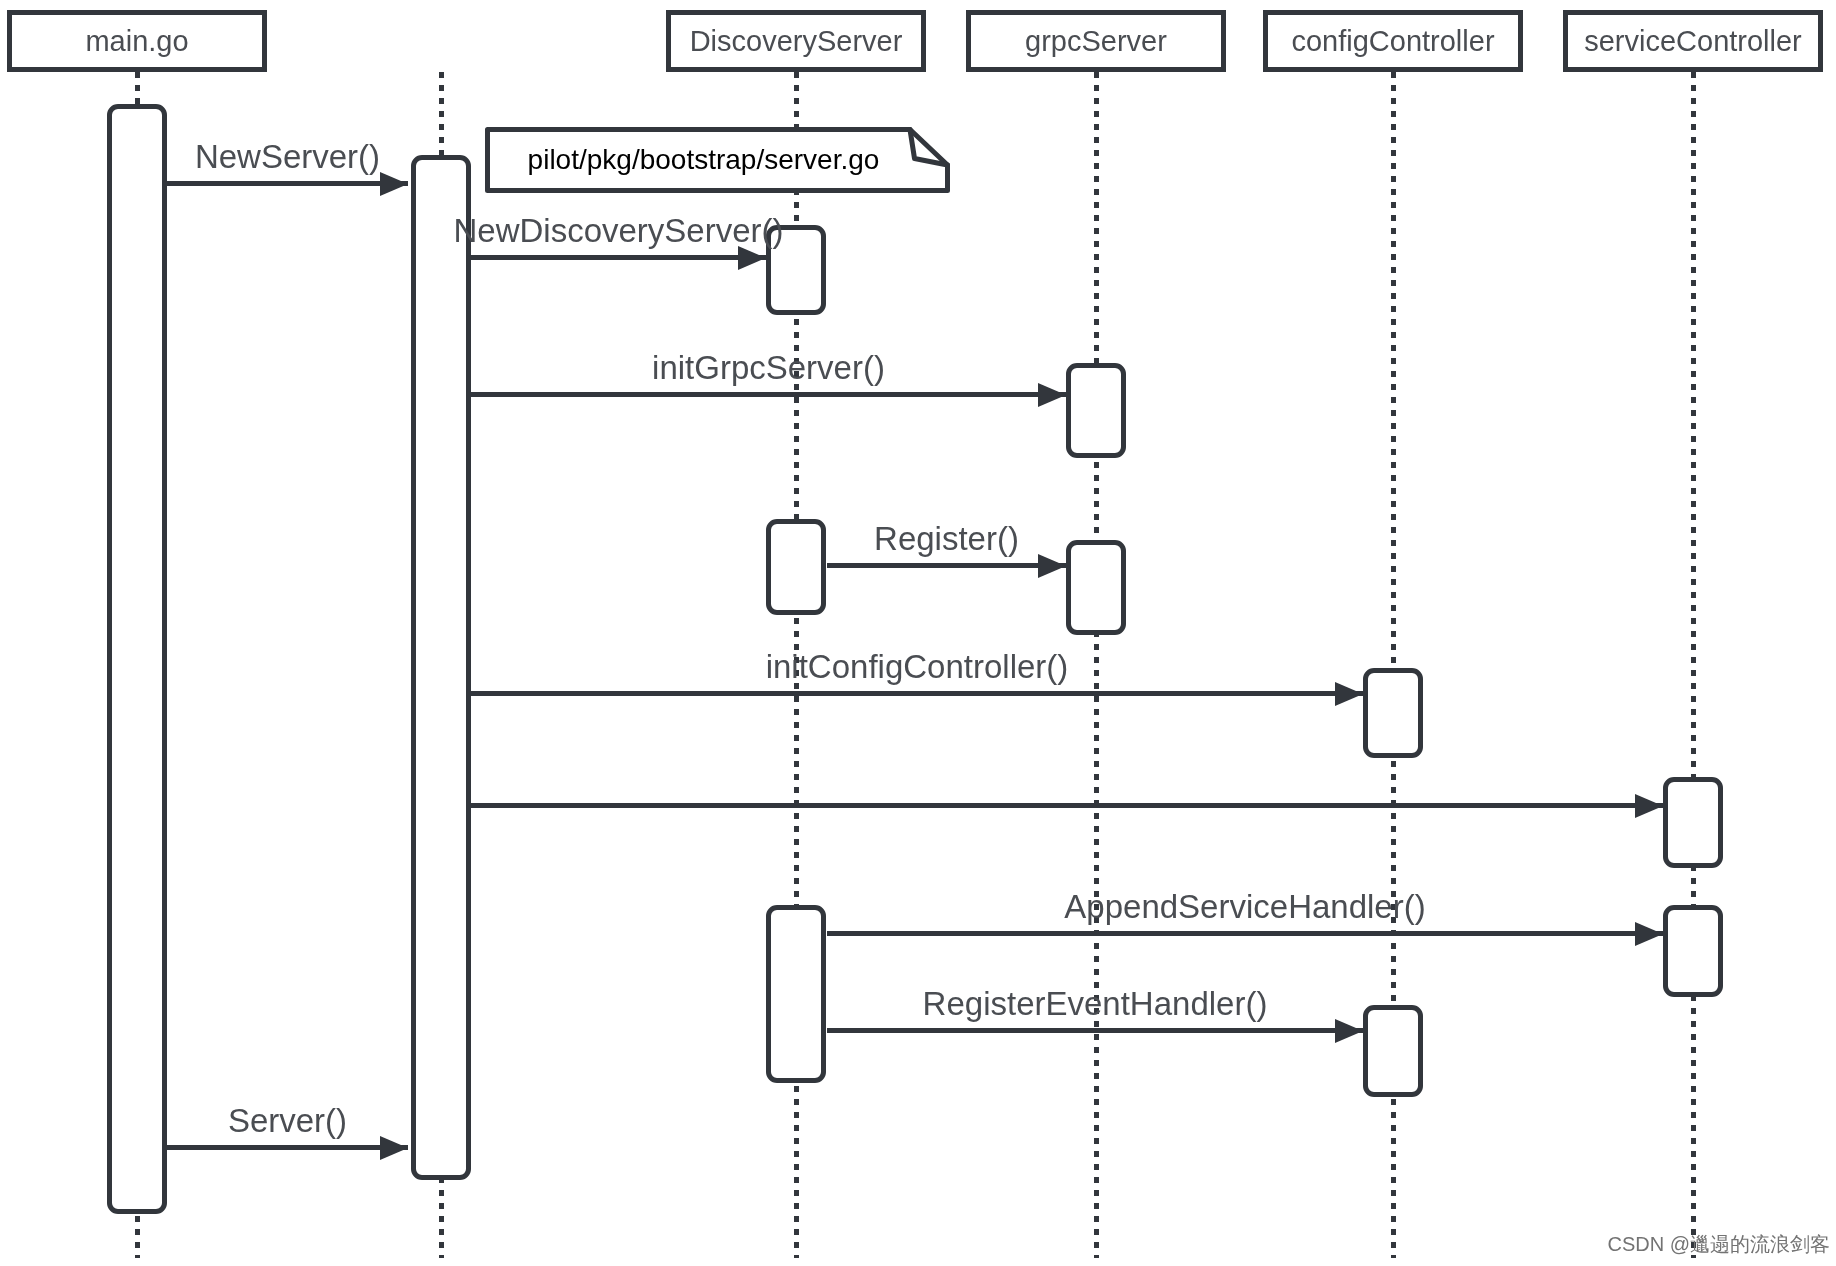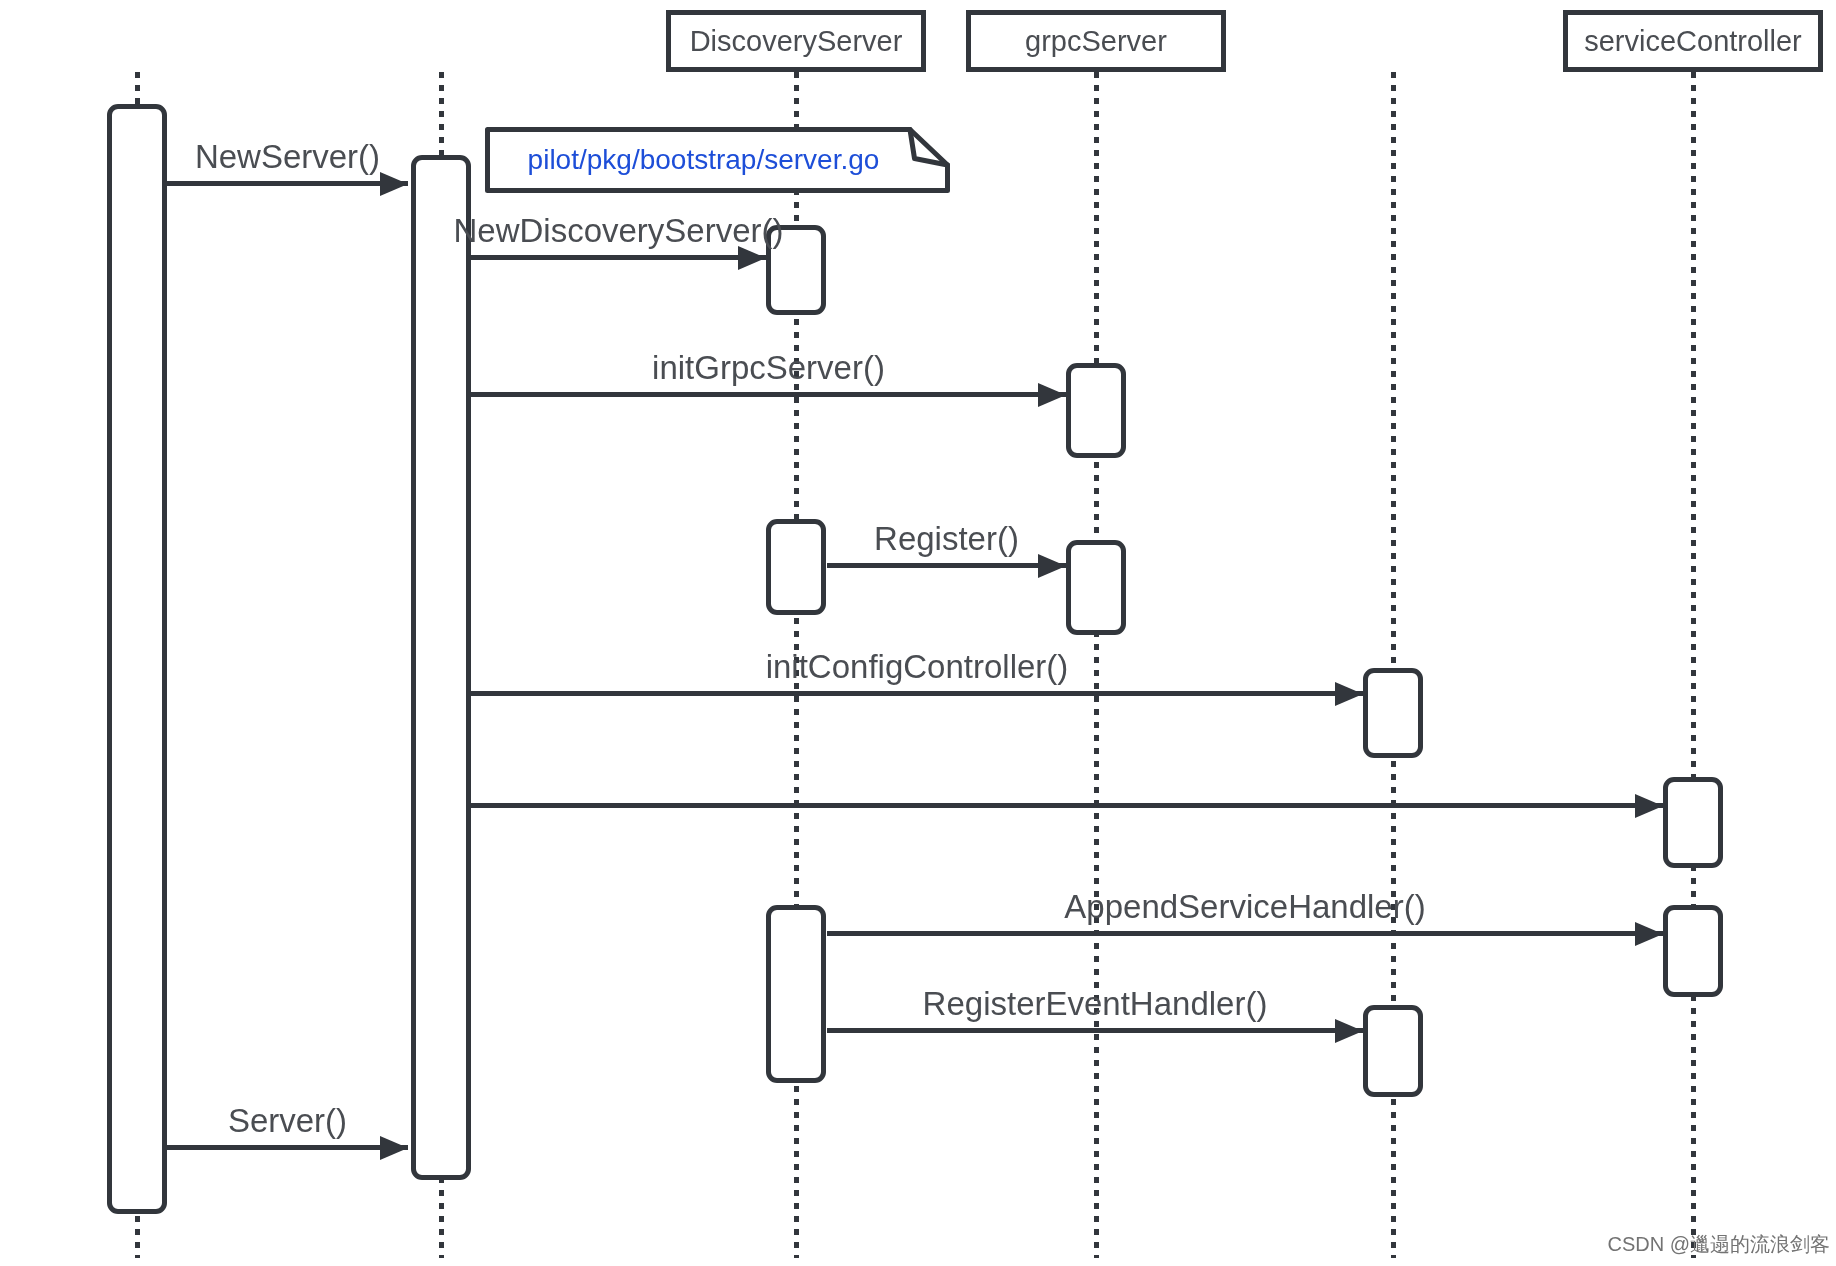--- a/index.html
+++ b/index.html
@@ -68,21 +68,21 @@
   
   .note{
     position:absolute;
     height:66px;
   }
   .note svg{position:absolute;left:0;top:0;}
   .note-label{
     position:absolute;left:0;top:0;right:0;bottom:0;
     display:flex;align-items:center;justify-content:center;
     font-size:28px;
-    color:#1d4ed8;
+    color:#000000;
     white-space:nowrap;
     text-align:right;
   }
   .watermark{
     position:absolute;
     right:6px;
     bottom:8px;
     font-size:20px;
     color:#737373;
     white-space:nowrap;
@@ -93,25 +93,31 @@
 
 <div class="stage">
 
   <div class="lifeline" style="left:134.5px"></div>
   <div class="lifeline" style="left:438.5px"></div>
   <div class="lifeline" style="left:793.5px"></div>
   <div class="lifeline" style="left:1093.5px"></div>
   <div class="lifeline" style="left:1390.5px"></div>
   <div class="lifeline" style="left:1690.5px"></div>
 
+  <div class="participant" style="left:7px">
+      <span>main.go</span>
+    </div>
   <div class="participant" style="left:666px">
       <span>DiscoveryServer</span>
     </div>
   <div class="participant" style="left:966px">
       <span>grpcServer</span>
+    </div>
+  <div class="participant" style="left:1263px">
+      <span>configController</span>
     </div>
   <div class="participant" style="left:1563px">
       <span>serviceController</span>
     </div>
 
   <div class="activation" style="left:107px;top:104px;height:1110px"></div>
   <div class="activation" style="left:411px;top:155px;height:1025px"></div>
   <div class="activation" style="left:766px;top:225px;height:90px"></div>
   <div class="activation" style="left:1066px;top:363px;height:95px"></div>
   <div class="activation" style="left:766px;top:519px;height:96px"></div>

